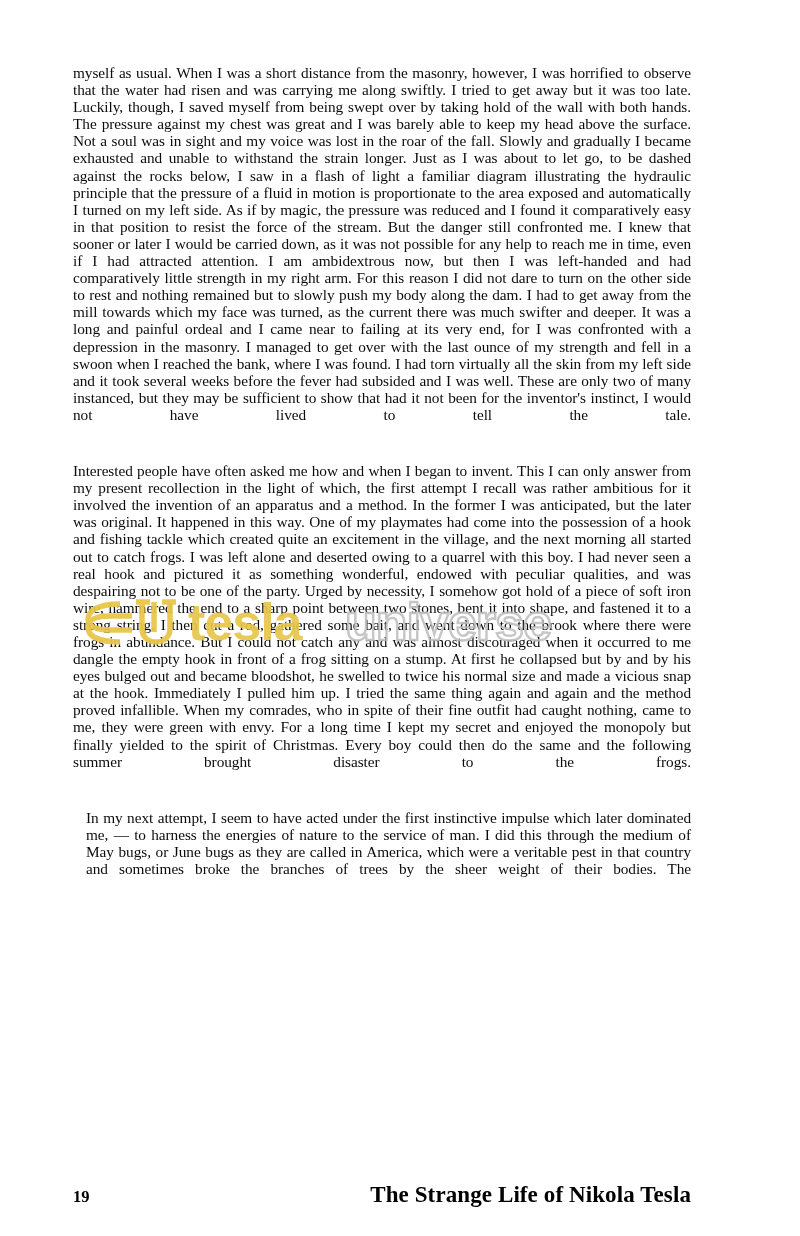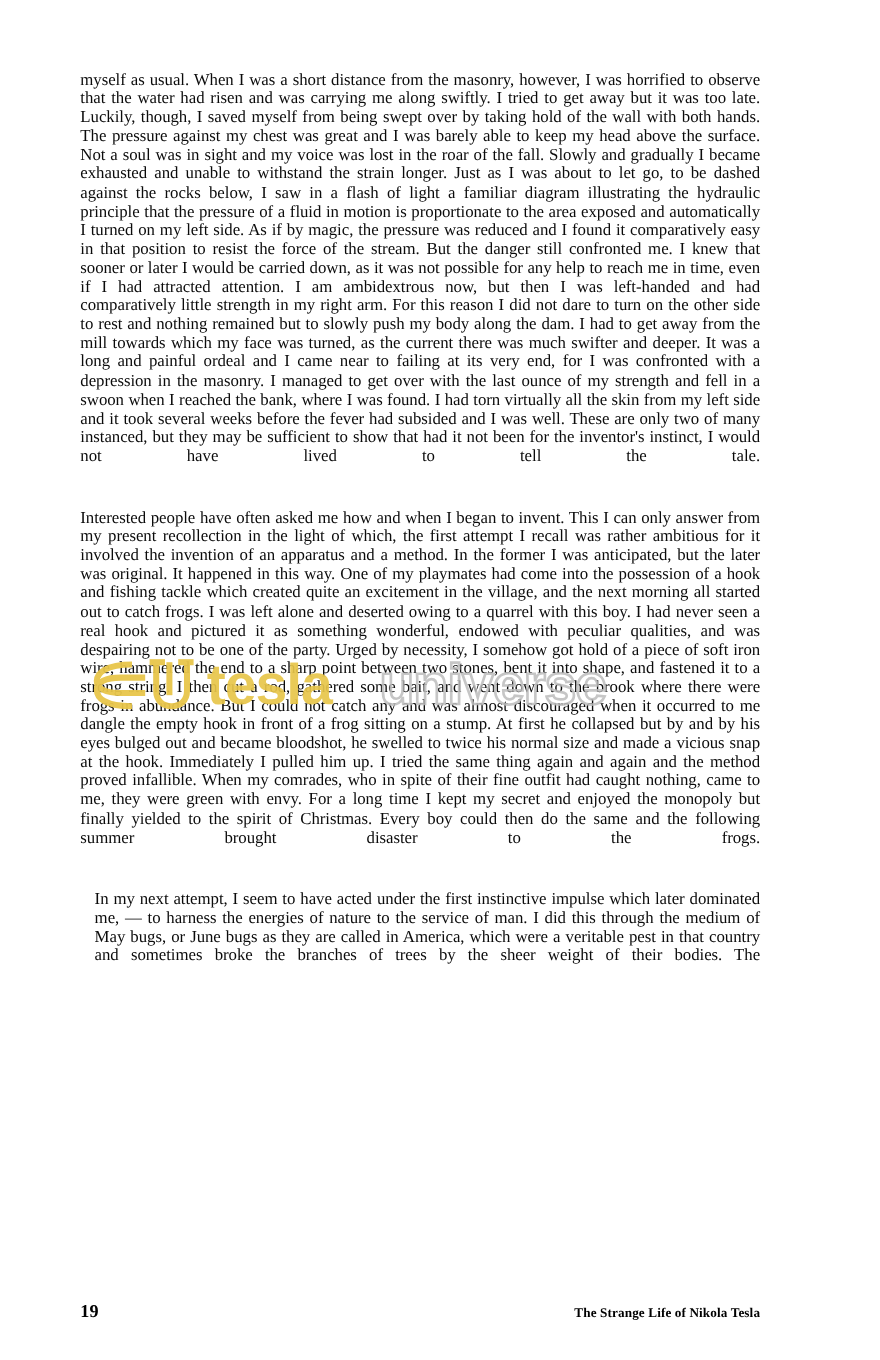--- a/index.html
+++ b/index.html
@@ -76,21 +76,21 @@
   .footer-page {
     font-family: "Liberation Serif", "DejaVu Serif", serif;
     font-weight: bold;
     font-size: 16.5px;
     color: #000;
     letter-spacing: 0px;
   }
   .footer-title {
     font-family: "Liberation Serif", "DejaVu Serif", serif;
     font-weight: bold;
-    font-size: 12px;
+    font-size: 23px;
     color: #000;
     letter-spacing: 0.1px;
   }
 </style>
 </head>
 <body>
 
 <div class="page">
 
   <div class="content">

